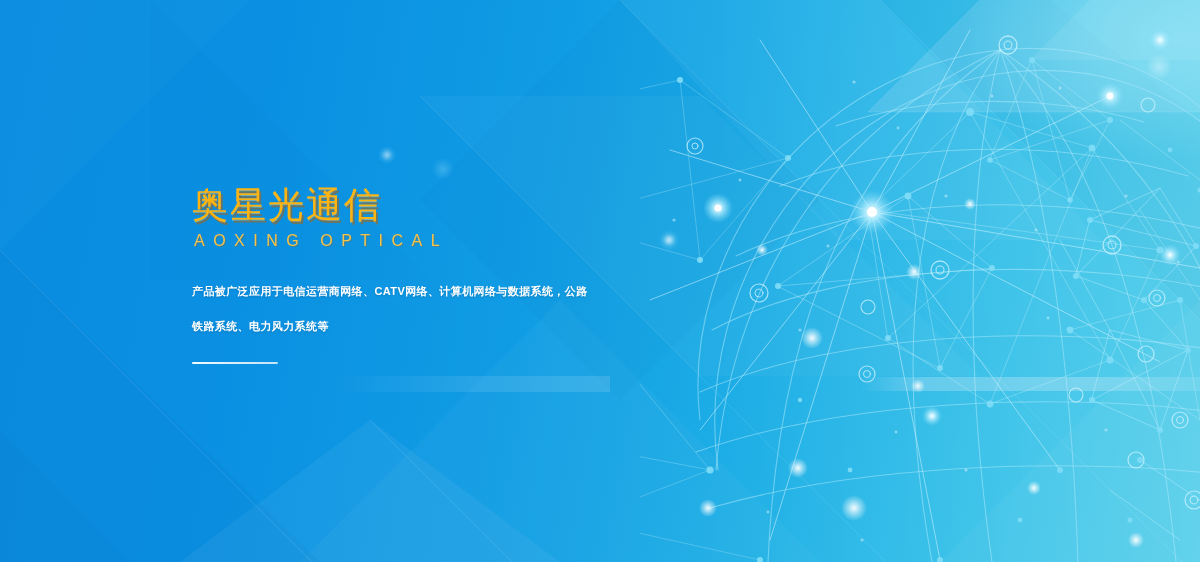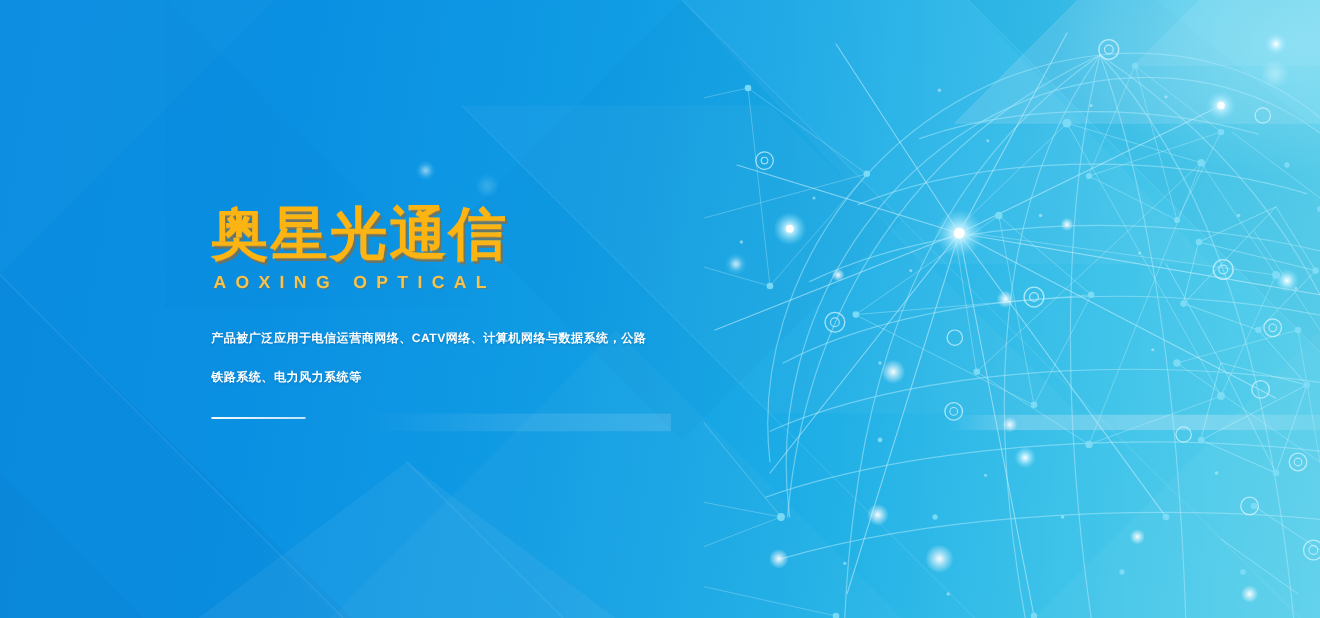--- a/index.html
+++ b/index.html
@@ -34,33 +34,33 @@
   .band2{
     position:absolute;left:330px;top:376px;width:280px;height:16px;
     background:linear-gradient(90deg,rgba(255,255,255,0) 0%,rgba(210,232,246,.12) 50%,rgba(210,232,246,.16) 100%);
     pointer-events:none;
   }
 
   
   .content{position:absolute;left:192px;top:186px;width:520px;}
 
   .title{
-    font-size:52px;
-    font-weight:bold;
+    font-size:36px;
+    font-weight:normal;
     line-height:1.05;
     letter-spacing:2px;
     color:#fcb413;
     text-shadow:2px 3px 0 rgba(178,96,6,.55), 0 1px 0 rgba(255,214,120,.45);
     margin:0;
     white-space:nowrap;
   }
   .subtitle{
     margin:8px 0 0 2px;
     font-size:16px;
-    font-weight:bold;
+    font-weight:normal;
     letter-spacing:8.5px;
     color:#f7c34a;
     text-shadow:1px 1px 0 rgba(160,95,10,.35);
     white-space:nowrap;
   }
   .desc{
     margin:24px 0 0 0;
     width:400px;
     color:#ffffff;
     font-size:11px;

